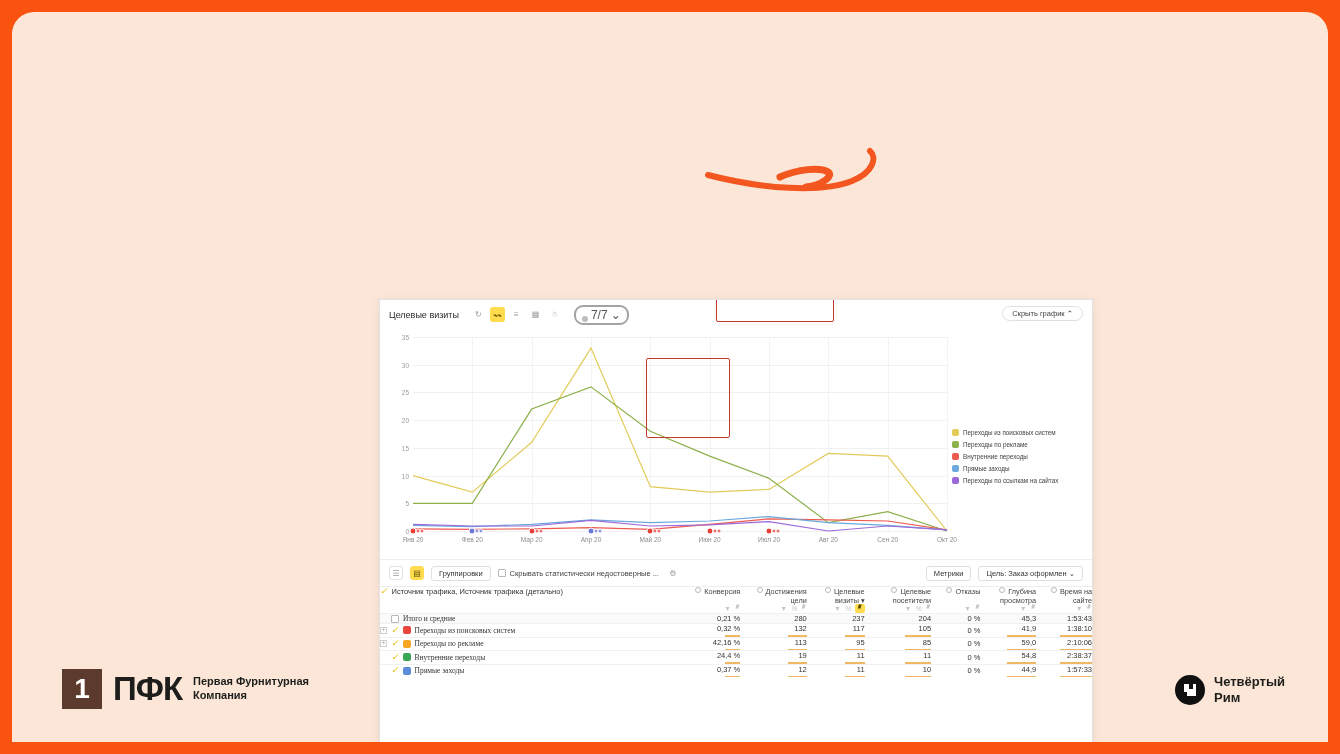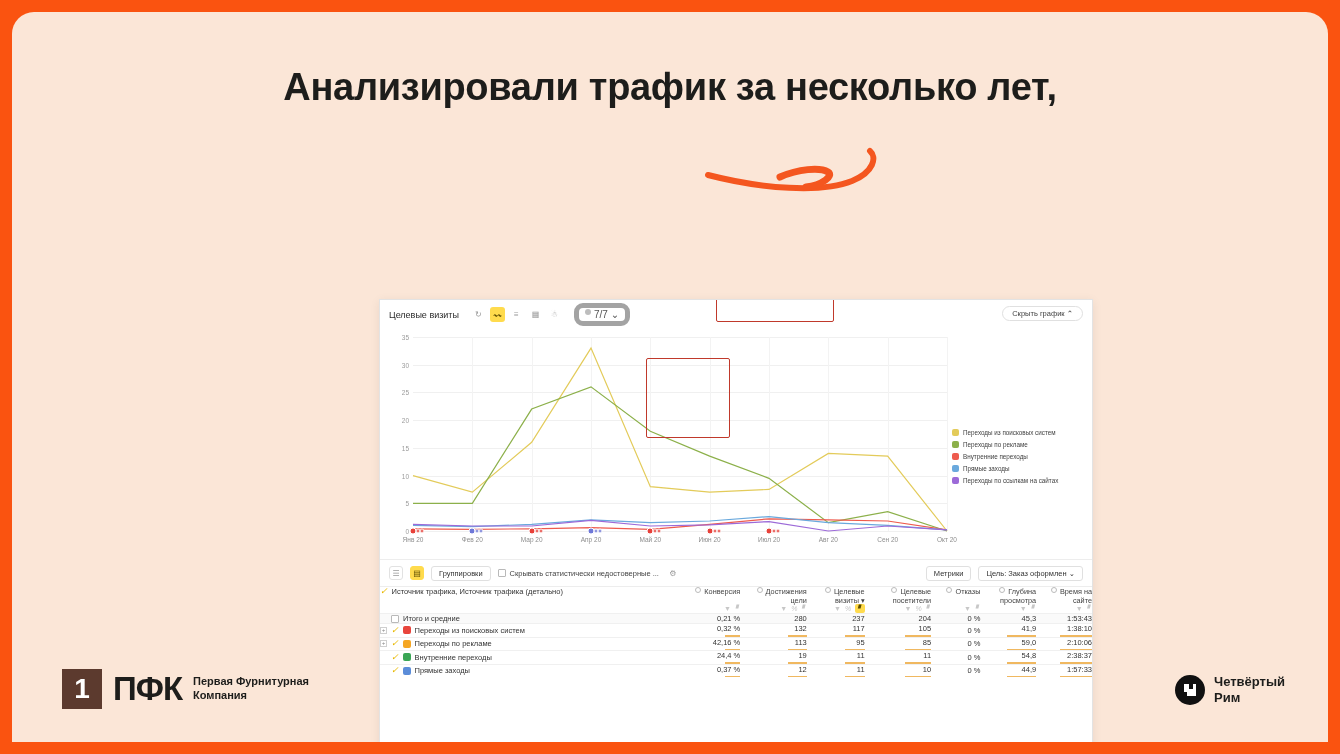--- a/index.html
+++ b/index.html
@@ -42,23 +42,23 @@
   
   #dashhead { height: 29px; display: flex; align-items: center; padding: 0 9px; position: relative; }
   #dashhead .title { font-size: 9px; color: #2b2b2b; margin-right: 12px; }
   .tbtn {
     width: 15px; height: 15px; margin-right: 4px;
     display: flex; align-items: center; justify-content: center;
     border-radius: 3px; color: #9a9a9a;
   }
   .tbtn.active { background: #ffdb4d; color: #5a4a00; }
   .badge {
-    display: inline-flex; align-items: flex-start; gap: 3px;
-    border: 5px solid #a3a3a3; border-radius: 9px;
-    padding: 1px 6px; font-size: 10px; color: #555; margin-left: 8px;
+    display: inline-flex; align-items: flex-end; gap: 3px;
+    border: 2px solid #a3a3a3; border-radius: 9px;
+    padding: 1px 6px; font-size: 12px; color: #555; margin-left: 8px;
   }
   .badge .dot { width: 6px; height: 6px; border-radius: 50%; background: #bdbdbd; display: inline-block; }
   #hidechart {
     position: absolute; right: 9px; top: 6px;
     border: 1px solid #e0e0e0; border-radius: 10px;
     padding: 2px 9px; font-size: 7.5px; color: #444; background: #fff;
   }
   
   #chartwrap { position: relative; height: 230px; }
   #plot { position: absolute; left: 33px; top: 8px; right: 145px; bottom: 28px; }
@@ -93,21 +93,21 @@
   
   #tbl { width: 100%; border-collapse: collapse; font-size: 7.5px; }
   #tbl th, #tbl td { padding: 0; }
   .hdrow td { border-top: 1px solid #ededed; padding: 4px 6px; vertical-align: top; }
   .colhdr { color: #444; font-size: 7.3px; line-height: 1.25; text-align: right; }
   .colhdr .ro { display: inline-block; width: 6px; height: 6px; border: 1px solid #bbb; border-radius: 50%; margin-right: 3px; vertical-align: 1px; }
   .icorow td { padding: 2px 6px 5px; text-align: right; color: #c7c7c7; font-size: 7px; }
   .icorow .ic { margin-left: 4px; }
   .icorow .ic.on { background: #ffdb4d; color: #5a4a00; padding: 1px 2px; border-radius: 2px; }
   .drow td { border-top: 1px solid #f0f0f0; padding: 6px 6px; text-align: right; color: #333; }
-  .drow td.src { text-align: left; }
+  .drow td.src { text-align: left; font-family: Liberation Serif, serif; }
   .drow.total td { background: #fafafa; }
   .srccell { display: flex; align-items: center; gap: 4px; }
   .plusbox { width: 7px; height: 7px; border: 1px solid #cfcfcf; font-size: 6px; line-height: 5px; text-align: center; color: #888; flex: none; }
   .tick { color: #e8b800; font-size: 9px; line-height: 1; flex: none; }
   .favi { width: 8px; height: 8px; border-radius: 2px; flex: none; }
   .bar { height: 1.5px; background: #f0b860; margin-top: 2px; }
   .redbox { position: absolute; border: 1.6px solid #c0392b; border-radius: 2px; pointer-events: none; }
   
   #logo-left { position: absolute; left: 50px; top: 657px; display: flex; align-items: center; gap: 11px; }
   #pfk-mark { width: 40px; height: 40px; background: #5c3a2e; color: #fff; font-size: 28px; font-weight: bold;
@@ -117,21 +117,20 @@
   #logo-right { position: absolute; left: 1163px; top: 662px; display: flex; align-items: center; gap: 9px; }
   #rim-mark { width: 30px; height: 30px; border-radius: 50%; background: #101010; position: relative; }
   #rim-word { font-size: 13px; font-weight: bold; color: #1d1d1b; line-height: 1.25; }
 </style>
 </head>
 <body>
 
 <div id="slide">
 
   <div id="headline">
-    <span class="l">Анализировали трафик за несколько лет,</span>
   </div>
 
   <svg id="swoosh" viewBox="0 0 210 50">
     <path d="M6 30 C60 44 120 48 150 36 C172 27 175 12 168 6" fill="none" stroke="#f4561f" stroke-width="6" stroke-linecap="round"></path>
     <path d="M78 32 C96 24 118 22 126 27 C132 31 120 40 104 42" fill="none" stroke="#f4561f" stroke-width="7" stroke-linecap="round"></path>
   </svg>
 
   <div id="dash">
 
     <div id="dashhead">

